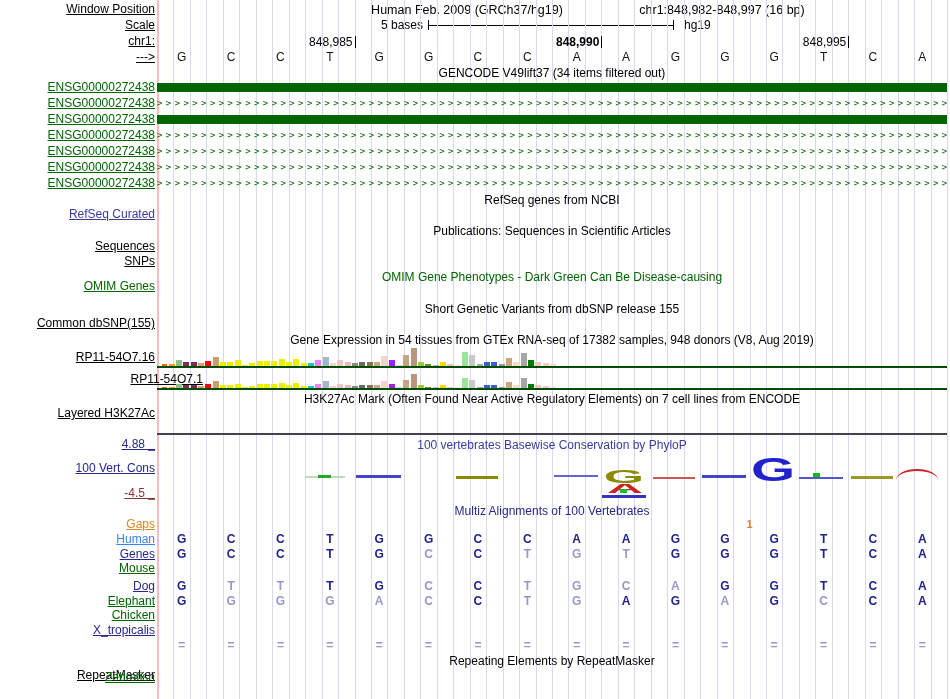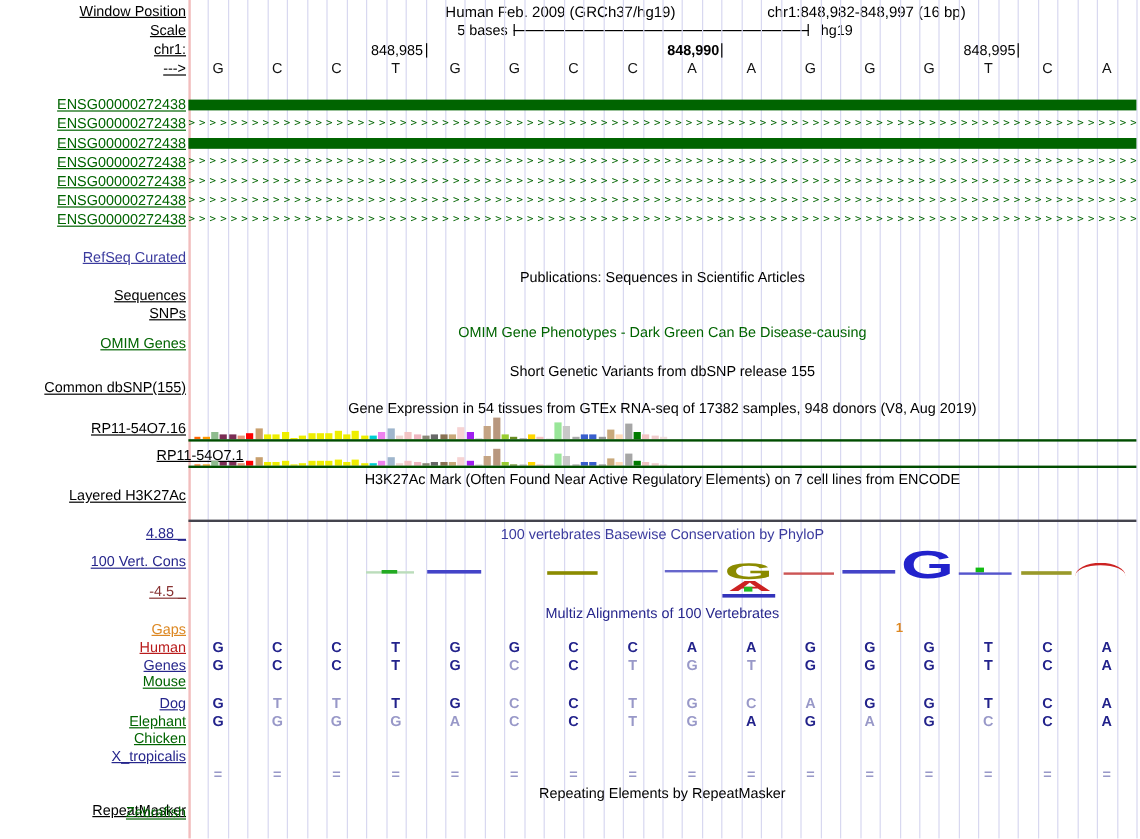--- a/index.html
+++ b/index.html
@@ -97,20 +97,22 @@
     <div class="lbl" style="top: 254px; color: rgb(0, 0, 0);">SNPs</div>
     <div class="lbl" style="top: 279px; color: rgb(0, 100, 0);">OMIM Genes</div>
     <div class="lbl" style="top: 316px; color: rgb(0, 0, 0);">Common dbSNP(155)</div>
     <div class="lbl" style="top: 350px; color: rgb(0, 0, 0);">RP11-54O7.16</div>
     <div class="lbl" style="top: 372px; color: rgb(0, 0, 0); margin-left: 48px;">RP11-54O7.1</div>
     <div class="lbl" style="top: 406px; color: rgb(0, 0, 0);">Layered H3K27Ac</div>
     <div class="lbl" style="top: 437px; color: rgb(38, 38, 140);">4.88 _</div>
     <div class="lbl" style="top: 461px; color: rgb(38, 38, 140);">100 Vert. Cons</div>
     <div class="lbl" style="top: 486px; color: rgb(136, 51, 51);">-4.5 _</div>
     <div class="lbl" style="top: 668px; color: rgb(0, 0, 0);">RepeatMasker</div>
+    <div class="ctr" style="top: 66px; color: rgb(0, 0, 0);">GENCODE V49lift37 (34 items filtered out)</div>
+    <div class="ctr" style="top: 193px; color: rgb(0, 0, 0);">RefSeq genes from NCBI</div>
     <div class="ctr" style="top: 224px; color: rgb(0, 0, 0);">Publications: Sequences in Scientific Articles</div>
     <div class="ctr" style="top: 270px; color: rgb(0, 100, 0);">OMIM Gene Phenotypes - Dark Green Can Be Disease-causing</div>
     <div class="ctr" style="top: 302px; color: rgb(0, 0, 0);">Short Genetic Variants from dbSNP release 155</div>
     <div class="ctr" style="top: 333px; color: rgb(0, 0, 0);">Gene Expression in 54 tissues from GTEx RNA-seq of 17382 samples, 948 donors (V8, Aug 2019)</div>
     <div class="ctr" style="top: 392px; color: rgb(0, 0, 0);">H3K27Ac Mark (Often Found Near Active Regulatory Elements) on 7 cell lines from ENCODE</div>
     <div class="ctr" style="top: 438px; color: rgb(59, 59, 158);">100 vertebrates Basewise Conservation by PhyloP</div>
     <div class="ctr" style="top: 504px; color: rgb(38, 38, 140);">Multiz Alignments of 100 Vertebrates</div>
     <div class="ctr" style="top: 654px; color: rgb(0, 0, 0);">Repeating Elements by RepeatMasker</div>
     <div class="ruler-num" style="left: 252.5px; top: 36px;">848,985</div>
     <div class="tick" style="left: 354.5px; top: 36px; height: 12px;"></div>
@@ -276,21 +278,21 @@
     <div class="bar" style="left: 702px; top: 475px; width: 44px; height: 3px; background: rgb(68, 68, 200);"></div>
     <svg viewBox="0 0 46 24" preserveAspectRatio="none" style="position: absolute; left: 750px; top: 458px; width: 46px; height: 24px; overflow: visible;">
       <text x="23" y="23.28" text-anchor="middle" font-size="32.400000000000006" textLength="44.16" lengthAdjust="spacingAndGlyphs" font-weight="bold" font-family="Liberation Sans, sans-serif" fill="#2222CC">G</text>
     </svg>
     <div class="bar" style="left: 813px; top: 473px; width: 7px; height: 4px; background: rgb(17, 187, 17);"></div>
     <div class="bar" style="left: 799px; top: 477px; width: 44px; height: 2px; background: rgb(85, 85, 204);"></div>
     <div class="bar" style="left: 851px; top: 476px; width: 42px; height: 3px; background: rgb(153, 153, 42);"></div>
     <div class="bar" style="left: 896px; top: 469px; width: 42px; height: 9px; border-top: 2px solid rgb(204, 34, 34); border-radius: 50% 50% 0px 0px / 100% 100% 0px 0px;"></div>
     <div class="lbl" style="top: 517px; color: rgb(221, 136, 34);">Gaps</div>
     <div class="alnletter" style="left: 749.5px; top: 517px; color: rgb(221, 136, 34); font-size: 11px;">1</div>
-    <div class="lbl" style="top: 532px; color: #b91c1c;">Human</div>
+    <div class="lbl" style="top: 532px; color: #3b82f6;">Human</div>
     <div class="alnletter" style="left: 181.7px; top: 532px; color: rgb(34, 34, 139);">G</div>
     <div class="alnletter" style="left: 231.1px; top: 532px; color: rgb(34, 34, 139);">C</div>
     <div class="alnletter" style="left: 280.4px; top: 532px; color: rgb(34, 34, 139);">C</div>
     <div class="alnletter" style="left: 329.8px; top: 532px; color: rgb(34, 34, 139);">T</div>
     <div class="alnletter" style="left: 379.2px; top: 532px; color: rgb(34, 34, 139);">G</div>
     <div class="alnletter" style="left: 428.6px; top: 532px; color: rgb(34, 34, 139);">G</div>
     <div class="alnletter" style="left: 477.9px; top: 532px; color: rgb(34, 34, 139);">C</div>
     <div class="alnletter" style="left: 527.3px; top: 532px; color: rgb(34, 34, 139);">C</div>
     <div class="alnletter" style="left: 576.7px; top: 532px; color: rgb(34, 34, 139);">A</div>
     <div class="alnletter" style="left: 626.1px; top: 532px; color: rgb(34, 34, 139);">A</div>

